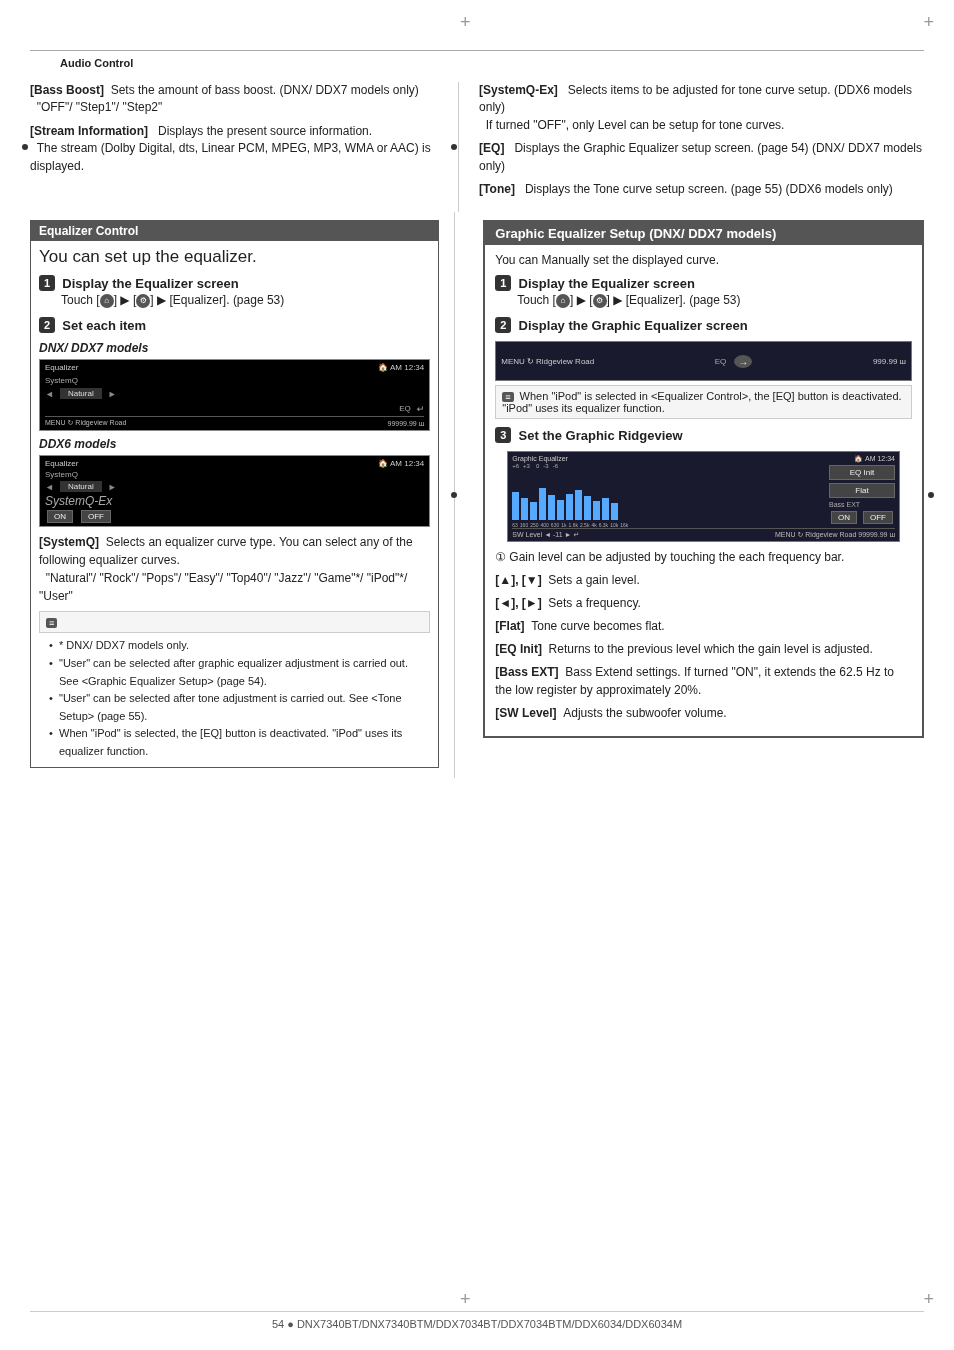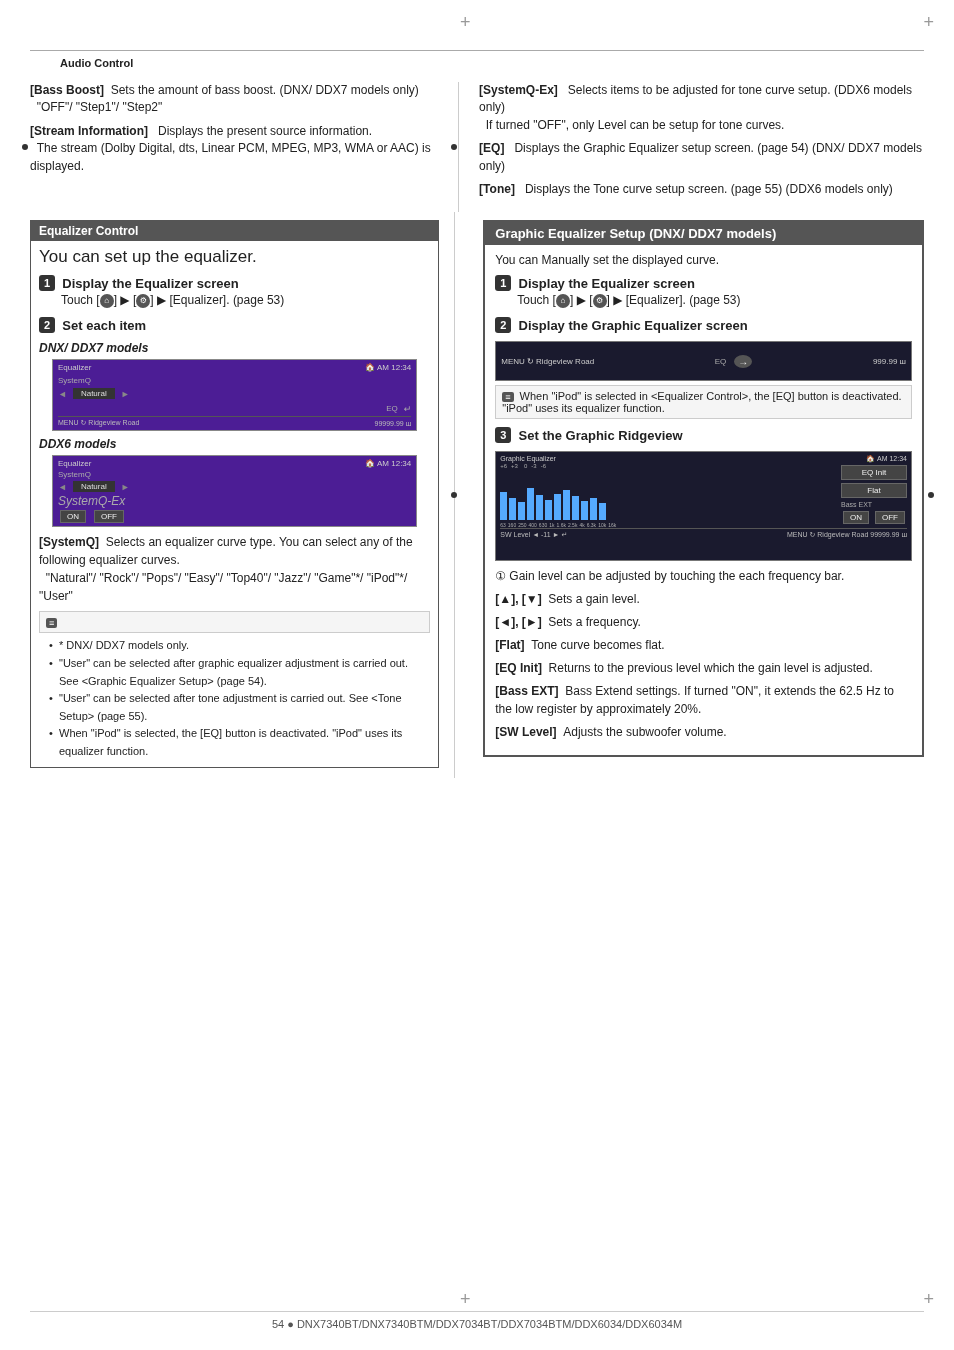--- a/index.html
+++ b/index.html
@@ -126,24 +126,24 @@
     .sub-label {
       font-weight: bold;
       font-style: italic;
       font-size: 12px;
       margin: 6px 0 3px 0;
     }
 
     
     .device-screen {
       border: 1px solid #888;
-      background: #4c1d95;
+      background: #000000;
       color: #ddd;
       font-size: 9px;
-      margin: 4px 13px;
+      margin: 4px 0;
       padding: 3px 5px;
       position: relative;
       height: 72px;
       overflow: hidden;
     }
     .device-screen-inner {
       display: flex;
       flex-direction: column;
       height: 100%;
     }
@@ -221,23 +221,23 @@
       font-size: 12px;
     }
 
     
     .geq-screen {
       border: 1px solid #777;
       background: #1a1a2e;
       color: #ccc;
       font-size: 8px;
       padding: 3px 4px;
-      height: 110px;
+      height: 91px;
       position: relative;
-      margin: 4px 0;
+      margin: 4px 12px;
       overflow: hidden;
     }
     .geq-top {
       display: flex;
       justify-content: space-between;
       color: #ccc;
       font-size: 7px;
     }
     .geq-bars {
       display: flex;

